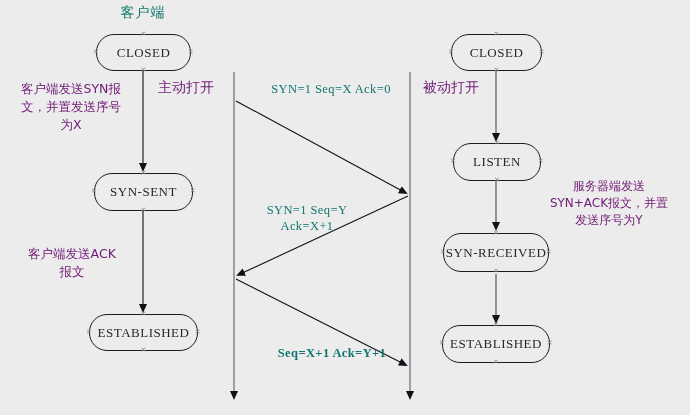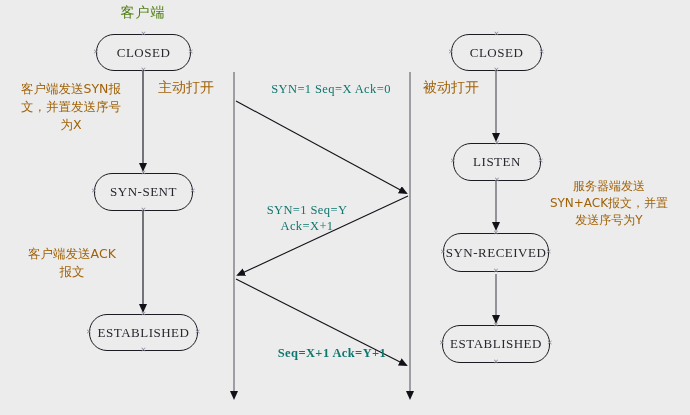--- a/index.html
+++ b/index.html
@@ -15,21 +15,21 @@
     overflow: hidden;
     font-family: "Liberation Serif", "DejaVu Serif", serif;
     color: #2b2b33;
   }
   .cn {
     font-family: "DejaVu Sans", "Liberation Sans", sans-serif;
   }
   .hdr {
     position: absolute;
     font-size: 14px;
-    color: #4d7c0f;
+    color: #0f766e;
     text-align: center;
     white-space: nowrap;
     letter-spacing: 1px;
   }
   .state {
     position: absolute;
     border: 1px solid #1b1b22;
     border-radius: 18px / 18px;
     background: #ececec;
     display: flex;
@@ -49,21 +49,21 @@
   }
   .hx.t { top: -4px; left: 50%; margin-left: -3px; }
   .hx.b { bottom: -4px; left: 50%; margin-left: -3px; }
   .hx.l { left: -4px; top: 50%; margin-top: -4px; }
   .hx.r { right: -4px; top: 50%; margin-top: -4px; }
   .note {
     position: absolute;
     font-size: 12.5px;
     line-height: 18px;
     text-align: center;
-    color: #a16207;
+    color: #701a75;
     white-space: pre-line;
   }
   .note.sm { font-size: 12px; line-height: 17px; }
   .msg {
     position: absolute;
     font-family: "Liberation Serif", "DejaVu Serif", serif;
     font-size: 12.5px;
     line-height: 16px;
     color: #0f766e;
     text-align: center;

